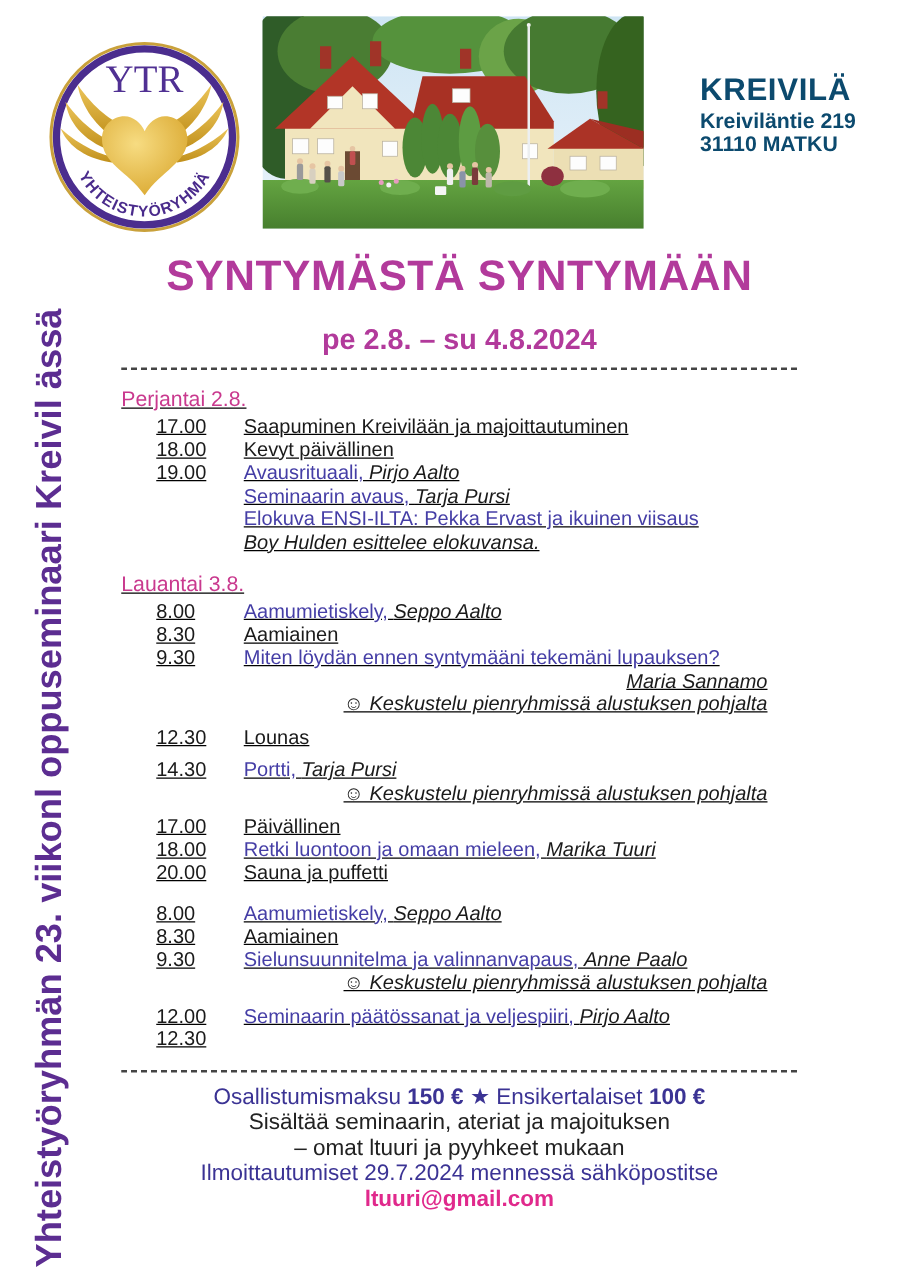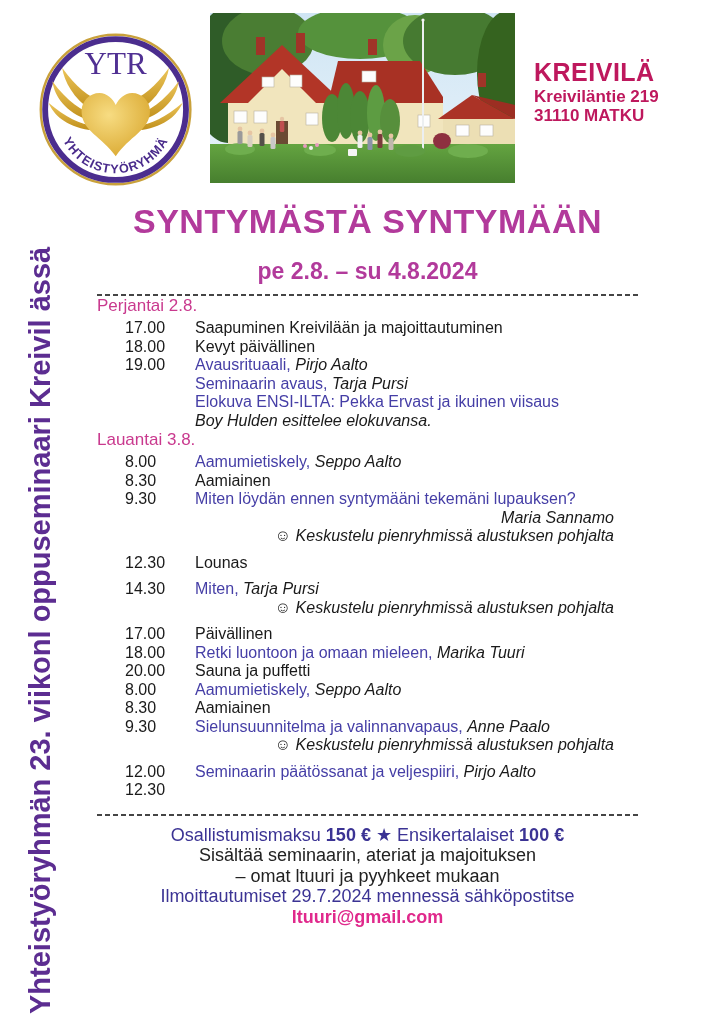--- a/index.html
+++ b/index.html
@@ -6,34 +6,34 @@
   .page{position:relative;width:721px;height:1024px;background:#ffffff;overflow:hidden;
         font-family:"Liberation Sans","DejaVu Sans",sans-serif;}
 
   
   .vtitle{position:absolute;left:24px;top:1014px;transform-origin:0 0;transform:rotate(-90deg);
           white-space:nowrap;font-size:29px;font-weight:bold;color:#5c2d91;letter-spacing:0px;}
 
   
   .logo-svg{position:absolute;left:33px;top:25px;width:170px;height:170px;}
   .photo-svg{position:absolute;left:210px;top:13px;width:305px;height:170px;}
-  .addr{position:absolute;left:534px;top:58px;color:#be185d;}
+  .addr{position:absolute;left:560px;top:58px;color:#0c4a6e;}
   .addr-name{font-size:25px;font-weight:bold;line-height:29px;letter-spacing:0.5px;}
   .addr-line{font-size:17px;font-weight:bold;line-height:19px;}
 
   
   .title-block{position:absolute;left:97px;top:202px;width:541px;text-align:center;}
   .title-main{font-size:34px;font-weight:bold;color:#b23a9b;line-height:38px;letter-spacing:0.5px;}
   .title-dates{font-size:23px;font-weight:bold;color:#b23a9b;line-height:26px;margin-top:18px;}
 
   
   .content{position:absolute;left:97px;top:289px;width:541px;}
   .dash{height:2px;background:repeating-linear-gradient(90deg,#454545 0 5px,transparent 5px 8px);margin-top:5px;}
   .dash.bottom{margin-top:14px;}
-  .section{}
+  .section{margin-top:14px;text-decoration:underline;}
   .day-heading{font-size:17px;color:#c9398e;line-height:20px;margin-bottom:3px;}
   .row{display:flex;font-size:16px;line-height:18.5px;color:#1a1a1a;}
   .row.gap{margin-top:8px;}
   .time{flex:0 0 98px;padding-left:28px;box-sizing:border-box;}
   .desc{flex:1;}
   .desc.right{text-align:right;padding-right:24px;}
   .seg-topic{color:#453ea6;}
   .seg-name{font-style:italic;color:#1a1a1a;}
   .seg-plain{color:#1a1a1a;}
 
@@ -254,21 +254,21 @@
           <div class="row">
             <div class="time"></div>
             <div class="desc right"><span class="seg-name">☺ Keskustelu pienryhmissä alustuksen pohjalta</span></div>
           </div>
           <div class="row gap">
             <div class="time">12.30</div>
             <div class="desc"><span class="seg-plain">Lounas</span></div>
           </div>
           <div class="row gap">
             <div class="time">14.30</div>
-            <div class="desc"><span class="seg-topic">Miten, </span><span class="seg-name">Tarja Pursi</span></div>
+            <div class="desc"><span class="seg-topic">Portti, </span><span class="seg-name">Tarja Pursi</span></div>
           </div>
           <div class="row">
             <div class="time"></div>
             <div class="desc right"><span class="seg-name">☺ Keskustelu pienryhmissä alustuksen pohjalta</span></div>
           </div>
           <div class="row gap">
             <div class="time">17.00</div>
             <div class="desc"><span class="seg-plain">Päivällinen</span></div>
           </div>
           <div class="row">

